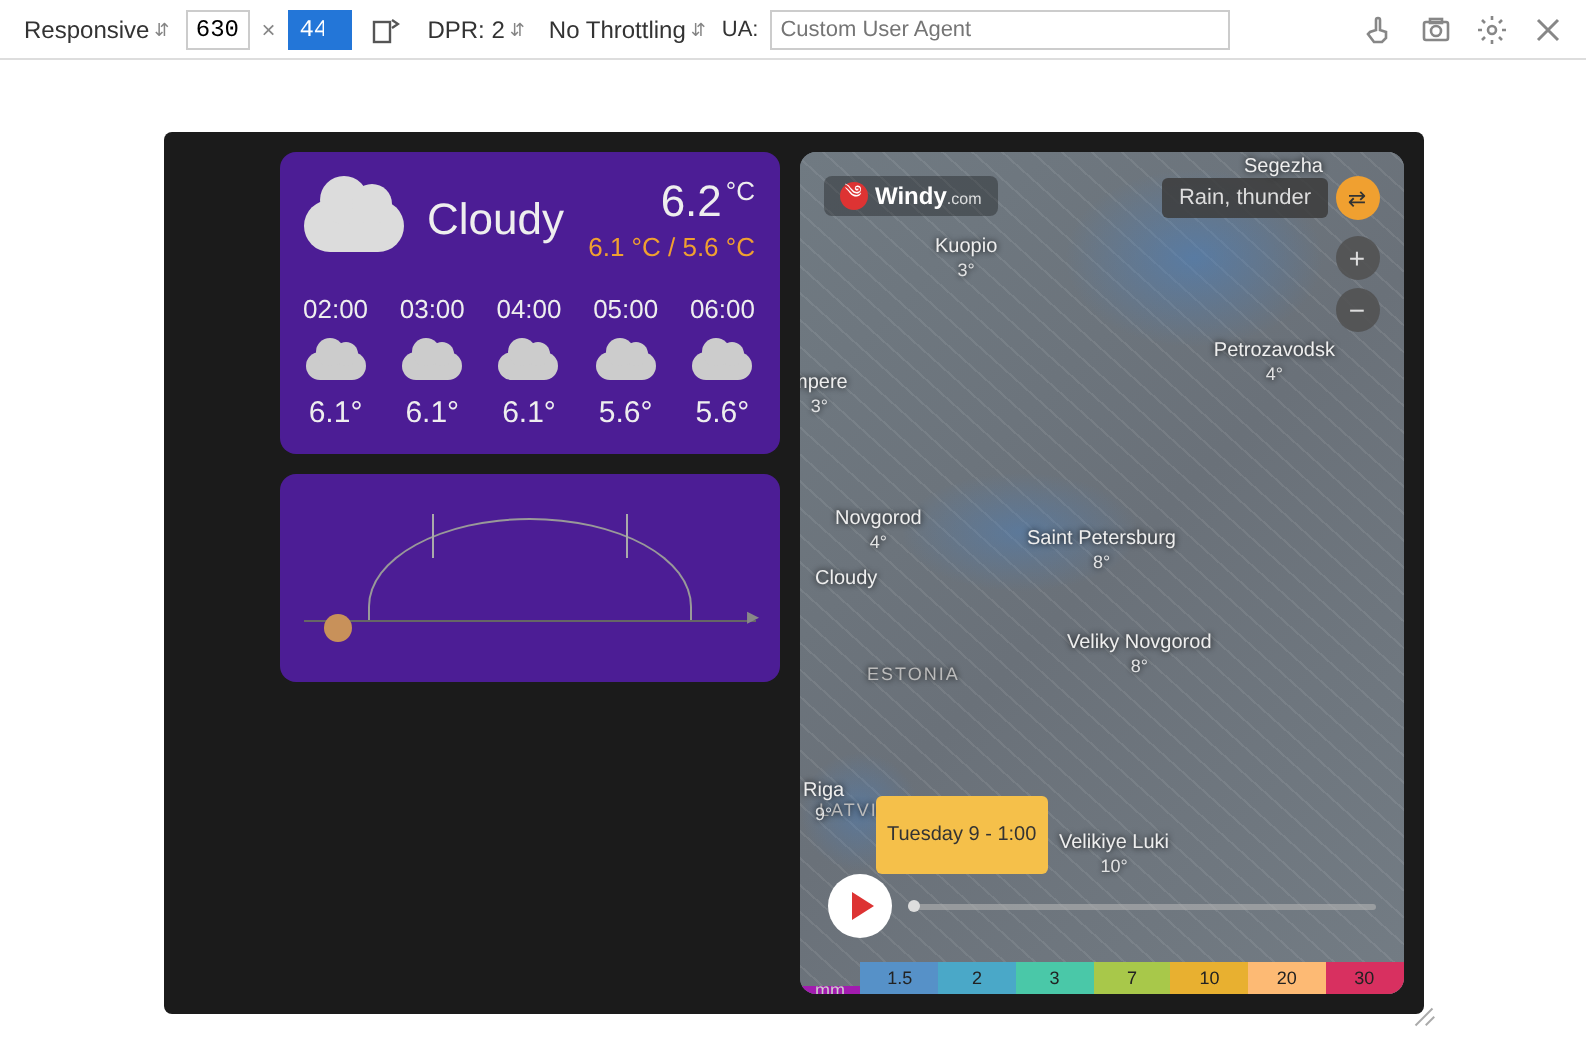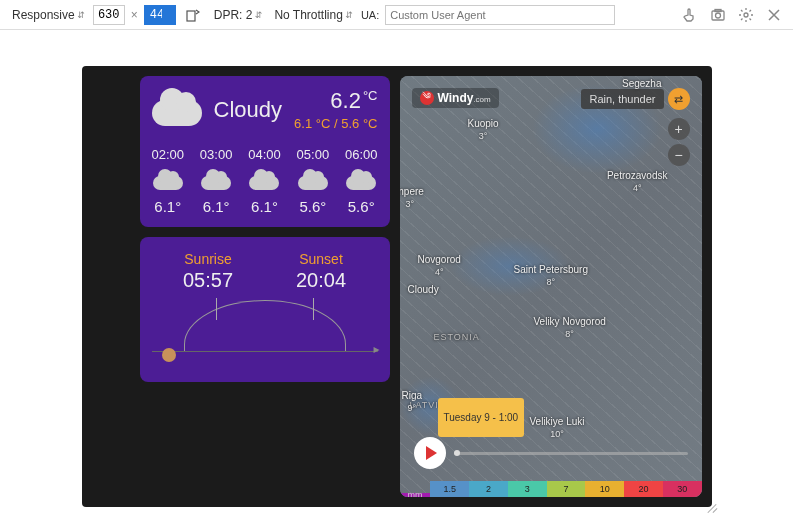--- a/index.html
+++ b/index.html
@@ -90,21 +90,21 @@
 .time-label { position: absolute; bottom: 60px; left: 38px; background: #f5c04a; color: #333; font-size: 10px; padding: 14px 6px; border-radius: 3px; }
 
 .scale-bar { position: absolute; bottom: 0; left: 0; right: 0; height: 16px; display: flex; font-size: 9px; color: #222; }
 .scale-seg { flex: 1; display: flex; align-items: center; justify-content: center; }
 .s0 { background: #a21caf; color: #ccc; flex: 0.8; margin-top: 12px; }
 .s1 { background: #5691c8; }
 .s2 { background: #4aa8c8; }
 .s3 { background: #4ac8a8; }
 .s4 { background: #a8c84a; }
 .s5 { background: #e8b030; }
-.s6 { background: #ef4444; }
+.s6 { background: #fdba74; }
 .s7 { background: #d83060; }
 </style>
 </head>
 <body>
 
 <div class="devtools-bar">
   <div class="sel-wrap">
       <span class="sel">Responsive</span>
     </div>
   <input class="dim-input" value="630" style="">
@@ -196,30 +196,20 @@
           <div class="hour-item">
               <div>06:00</div>
               <div class="mini-cloud">
                 <div class="mc"></div>
               </div>
               <div class="hour-temp">5.6°</div>
             </div>
         </div>
       </div>
       <div class="card sun-card">
-        <div class="sun-row">
-          <div class="sun-col">
-              <div class="sun-label">Sunrise</div>
-              <div class="sun-time">05:57</div>
-            </div>
-          <div class="sun-col">
-              <div class="sun-label">Sunset</div>
-              <div class="sun-time">20:04</div>
-            </div>
-        </div>
         <div class="arc-wrap">
           <div class="arc-curve"></div>
           <div class="arc-tick t1"></div>
           <div class="arc-tick t2"></div>
           <div class="arc-line"></div>
           <div class="arc-arrow">▸</div>
           <div class="sun-dot"></div>
         </div>
       </div>
     </div>

